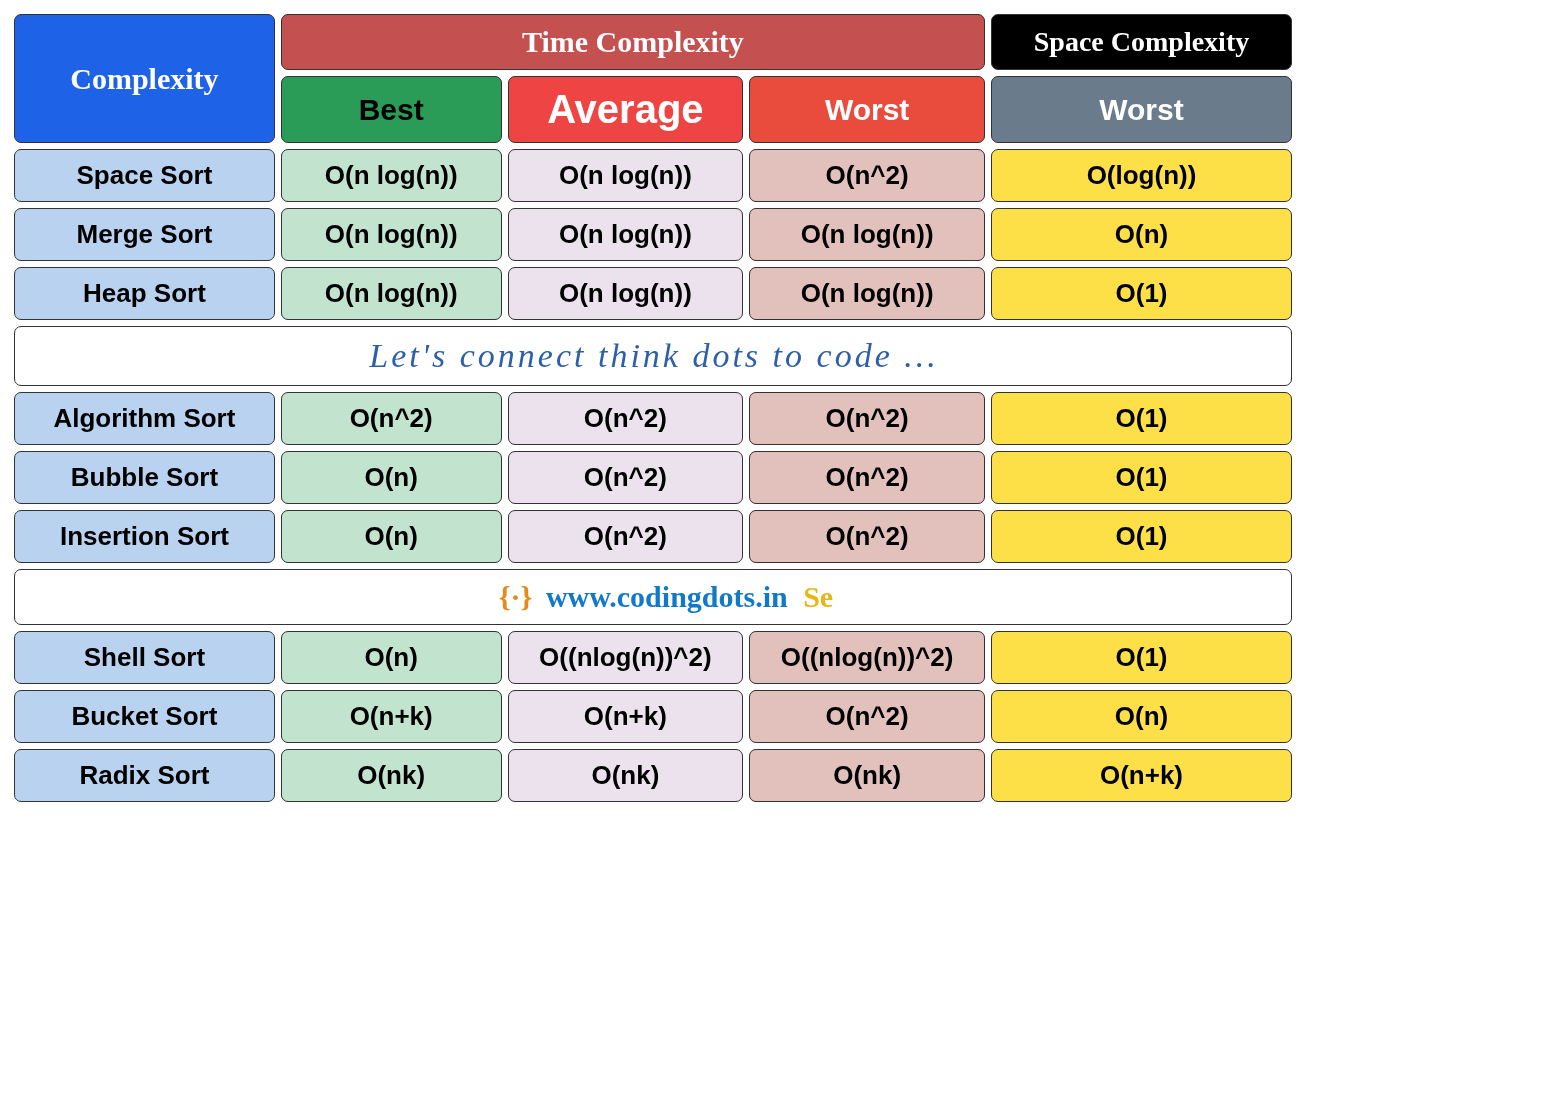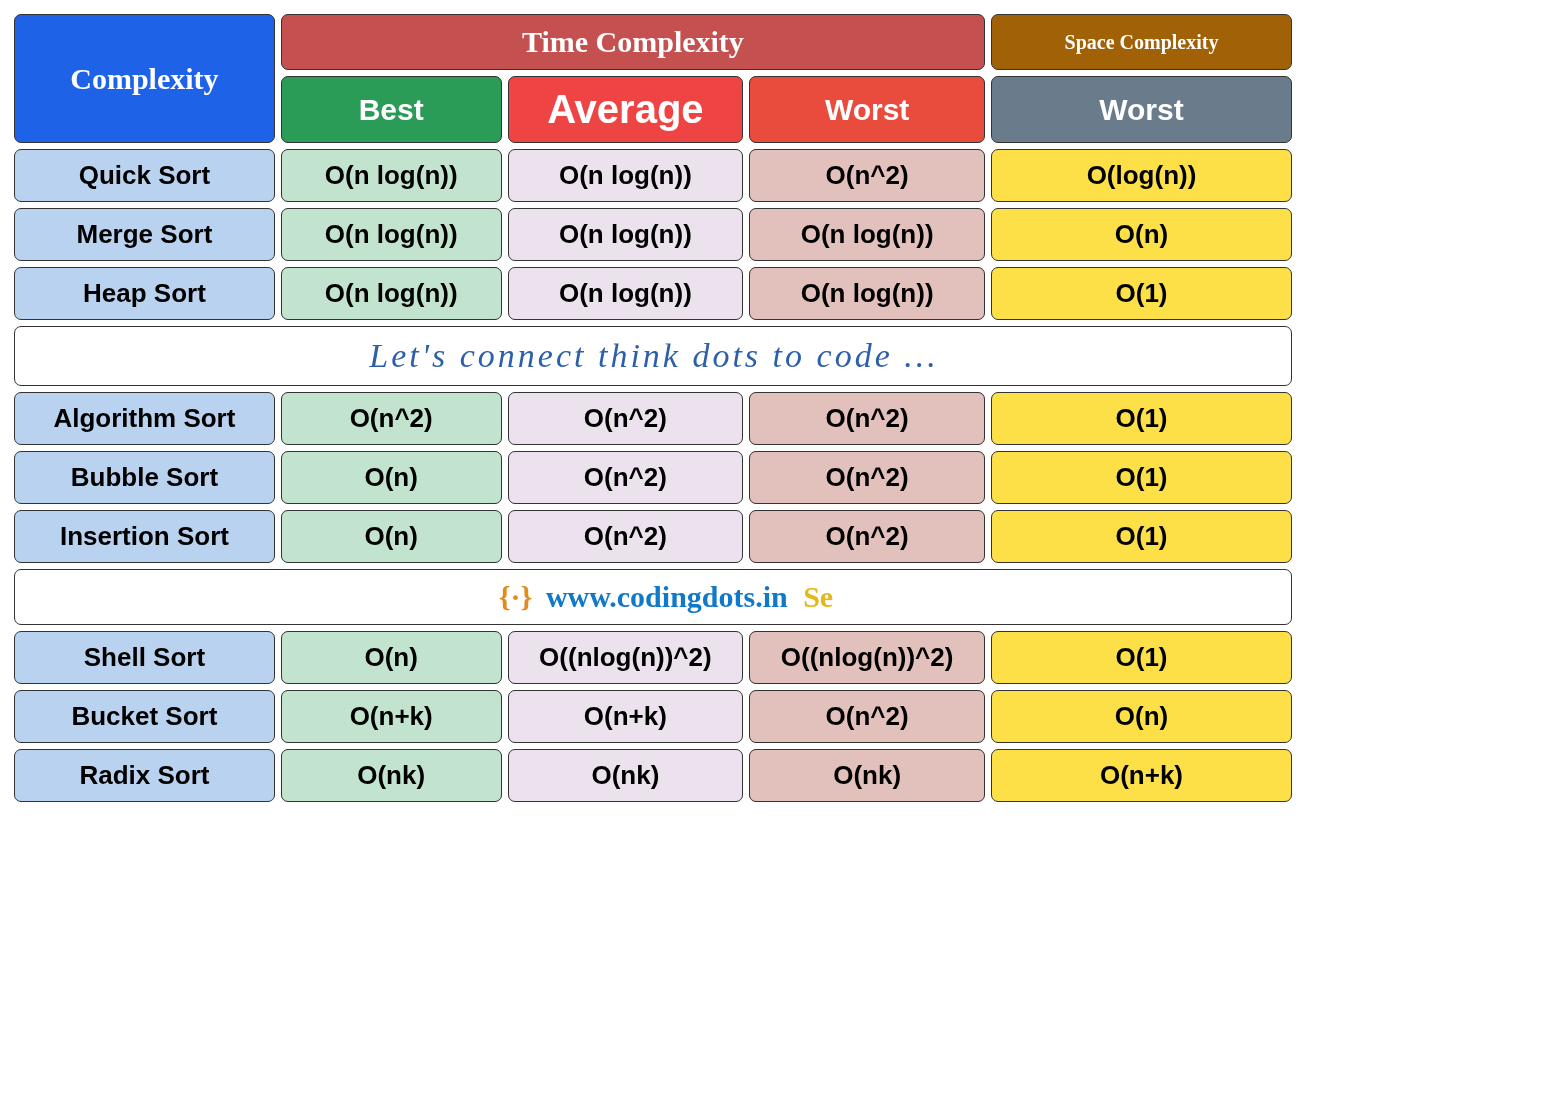--- a/index.html
+++ b/index.html
@@ -27,22 +27,22 @@
     font-weight: bold;
   }
   col.c-algo  { width: 260px; }
   col.c-best  { width: 220px; }
   col.c-avg   { width: 235px; }
   col.c-wst   { width: 235px; }
   col.c-space { width: 300px; }
 
   .h-algo  { background:#1e62e7; color:#fff; font-size:30px; font-family:"Comic Sans MS",cursive; }
   .h-time  { background:#c45050; color:#fff; font-size:30px; font-family:"Comic Sans MS",cursive; }
-  .h-space { background:#a16207; color:#fff; font-size:20px; font-family:"Comic Sans MS",cursive; }
-  .h-best  { background:#2b9b58; color:#ffffff; font-size:30px; }
+  .h-space { background:#000000; color:#fff; font-size:28px; font-family:"Comic Sans MS",cursive; }
+  .h-best  { background:#2b9b58; color:#000000; font-size:30px; }
   .h-avg   { background:#ef4444; color:#fff; font-size:40px; }
   .h-wst   { background:#e94b3c; color:#fff; font-size:30px; }
   .h-space2{ background:#6a7b8c; color:#fff; font-size:30px; }
 
   .c-name  { background:#b9d2ef; color:#000; }
   .c-best  { background:#c2e3cd; color:#000; }
   .c-avg   { background:#ece2ee; color:#000; }
   .c-wst   { background:#e2c1bc; color:#000; }
   .c-spc   { background:#fde047; color:#000; }
 
@@ -88,21 +88,21 @@
       <th class="h-space">Space Complexity</th>
     </tr>
     <tr>
       <th class="h-best">Best</th>
       <th class="h-avg">Average</th>
       <th class="h-wst">Worst</th>
       <th class="h-space2">Worst</th>
     </tr>
 
     <tr>
-      <td class="c-name">Quick Sort</td>
+      <td class="c-name">Space Sort</td>
       <td class="c-best">O(n log(n))</td>
       <td class="c-avg">O(n log(n))</td>
       <td class="c-wst">O(n^2)</td>
       <td class="c-spc">O(log(n))</td>
     </tr>
     <tr>
       <td class="c-name">Merge Sort</td>
       <td class="c-best">O(n log(n))</td>
       <td class="c-avg">O(n log(n))</td>
       <td class="c-wst">O(n log(n))</td>

